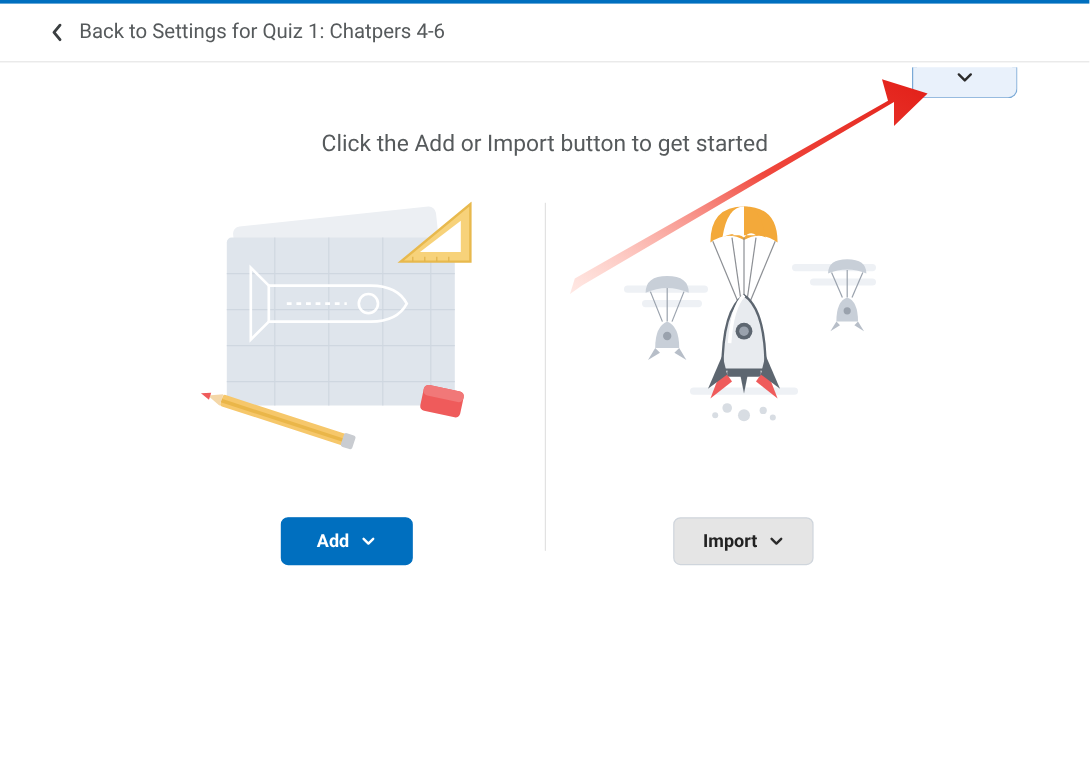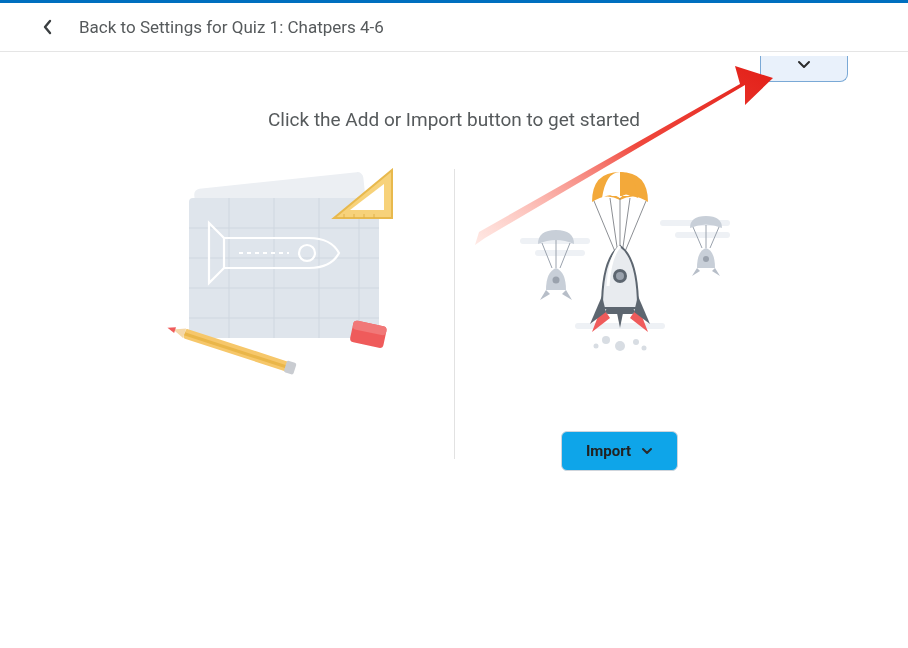--- a/index.html
+++ b/index.html
@@ -15,21 +15,21 @@
   .top-accent {
     height: 3px;
     background: #006fbf;
     width: 100%;
   }
   .back-bar {
     display: flex;
     align-items: center;
     padding: 14px 20px 14px 42px;
     border-bottom: 1px solid #e5e5e5;
-    gap: 25px;
+    gap: 12px;
   }
   .back-chevron {
     display: inline-flex;
     align-items: center;
     justify-content: center;
     width: 12px;
     height: 16px;
     cursor: pointer;
   }
   .back-text {
@@ -117,21 +117,21 @@
     cursor: pointer;
     min-width: 110px;
     justify-content: center;
   }
   .btn-primary {
     background: #006fbf;
     color: #fff;
     border: 1px solid #006fbf;
   }
   .btn-secondary {
-    background: #0ea5e9;
+    background: #e5e5e5;
     color: #222;
     border: 1px solid #cfd5dc;
   }
   .chevron-down { display:inline-flex; }
 </style>
 </head>
 <body>
 
 <div class="top-accent"></div>
 
@@ -211,20 +211,28 @@
           </g>
 
           <g transform="translate(10,155) rotate(18)">
             <rect x="18" y="0" width="110" height="10" rx="2" fill="#f6c76a"></rect>
             <rect x="18" y="4" width="110" height="3" fill="#eab649"></rect>
             <polygon points="6,5 18,0 18,10" fill="#f4d7a8"></polygon>
             <polygon points="0,5 8,2 8,8" fill="#ef5b5b"></polygon>
             <rect x="124" y="-1" width="10" height="12" rx="2" fill="#c9ccd1"></rect>
           </g>
         </svg>
+      </div>
+      <div class="btn btn-primary">
+        <span>Add</span>
+        <span class="chevron-down">
+          <svg width="12" height="12" viewBox="0 0 12 12">
+              <path d="M2 4 L6 8 L10 4" stroke="#ffffff" stroke-width="2" fill="none" stroke-linecap="round" stroke-linejoin="round"></path>
+            </svg>
+        </span>
       </div>
     </div>
 
     <div class="panel-divider"></div>
 
     <div class="panel">
       <div class="illustration-wrap">
         <svg width="280" height="210" viewBox="0 0 280 210">
 
           <g fill="#eef1f5">

